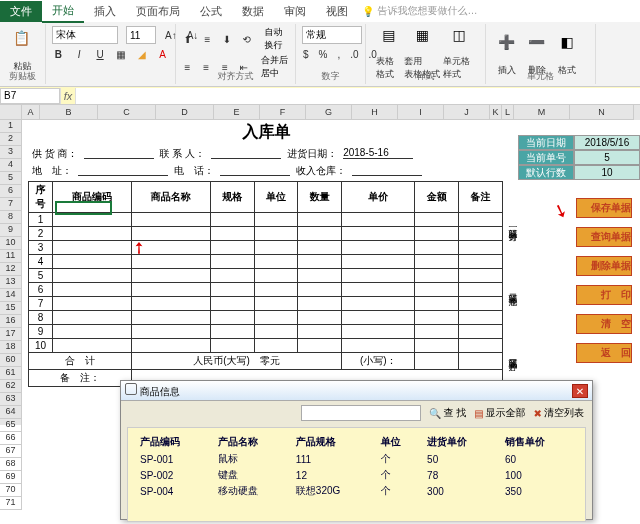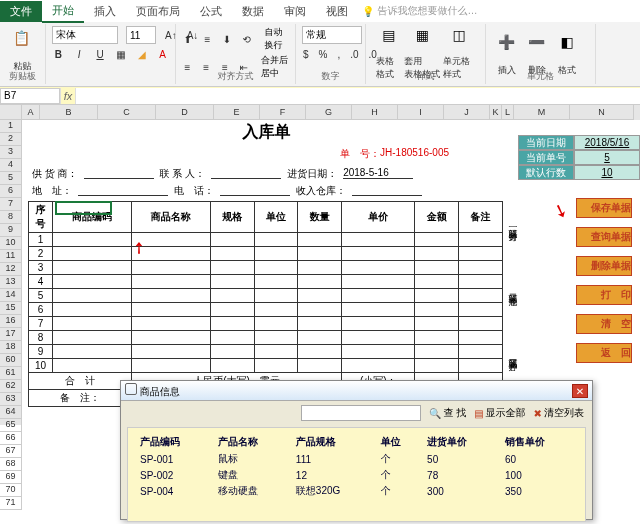--- a/index.html
+++ b/index.html
@@ -34,21 +34,21 @@
 .doc-row { display:flex; font-size:10px; margin:3px 8px; gap:6px; }
 .ul { border-bottom:1px solid #333; min-width:70px; display:inline-block; height:12px; }
 .tbl { border-collapse:collapse; width:475px; margin-left:4px; }
 .tbl td, .tbl th { border:1px solid #333; font-size:10px; text-align:center; padding:1px 2px; height:14px; }
 .tbl th { font-weight:bold; }
 .tbl .num { width:24px; }
 .side-txt { position:absolute; font-size:9px; writing-mode:vertical-rl; }
 .info-box { position:absolute; top:15px; right:0; width:122px; }
 .info-row { display:flex; height:15px; }
 .info-row .k { width:56px; background:#4aa5a5; color:#fff; font-size:10px; text-align:center; border:1px solid #999; line-height:13px; }
-.info-row .v { width:66px; background:#c5e8e0; font-size:10px; text-align:center; border:1px solid #999; line-height:13px;text-decoration:underline; }
+.info-row .v { width:66px; background:#c5e8e0; font-size:10px; text-align:center; border:1px solid #999; line-height:13px; }
 .act-btns { position:absolute; top:78px; right:8px; display:flex; flex-direction:column; gap:9px; }
 .act-btn { width:56px; height:20px; background:#e8a030; border:1px solid #c04020; color:#c04020; font-size:10px; font-weight:bold; text-align:right; line-height:18px; cursor:pointer; }
 .arrow-red { position:absolute; top:80px; right:72px; font-size:18px; color:#d00; transform:rotate(20deg); }
 .arrow-ptr { position:absolute; top:118px; left:110px; font-size:16px; color:#d00; transform:rotate(-45deg); }
 .dialog { position:absolute; top:380px; left:120px; width:473px; height:140px; border:1px solid #888; background:#ece9d8; box-shadow:2px 2px 6px rgba(0,0,0,0.3); }
 .dlg-title { background:linear-gradient(#fff,#d8e8f8); height:20px; display:flex; align-items:center; padding:0 4px; font-size:10px; justify-content:space-between; border-bottom:1px solid #aaa; }
 .dlg-close { width:16px; height:14px; background:#d04030; color:#fff; text-align:center; line-height:13px; font-size:10px; border:1px solid #a02010; }
 .dlg-tools { display:flex; justify-content:flex-end; gap:8px; padding:4px 8px; font-size:10px; background:#ece9d8; }
 .dlg-tool { display:flex; align-items:center; gap:2px; cursor:pointer; }
 .dlg-body { background:#fdf8c8; margin:2px 6px 6px 6px; height:95px; padding:4px 6px; overflow:auto; border:1px solid #ccc; }
@@ -222,24 +222,20 @@
       <div class="row-hdr">66</div>
       <div class="row-hdr">67</div>
       <div class="row-hdr">68</div>
       <div class="row-hdr">69</div>
       <div class="row-hdr">70</div>
       <div class="row-hdr">71</div>
     </div>
   <div class="grid-area">
     <div class="doc">
       <div class="doc-title">入库单</div>
-      <div class="doc-hdr">
-          <span>单　号：</span>
-          <span>JH-180516-005</span>
-        </div>
       <div class="doc-row">
         <span>供 货 商：</span>
           <span class="ul"></span>
         <span>联 系 人：</span>
           <span class="ul"></span>
         <span>进货日期：</span>
           <span class="ul">2018-5-16</span>
       </div>
       <div class="doc-row">
         <span>地　址：</span>

